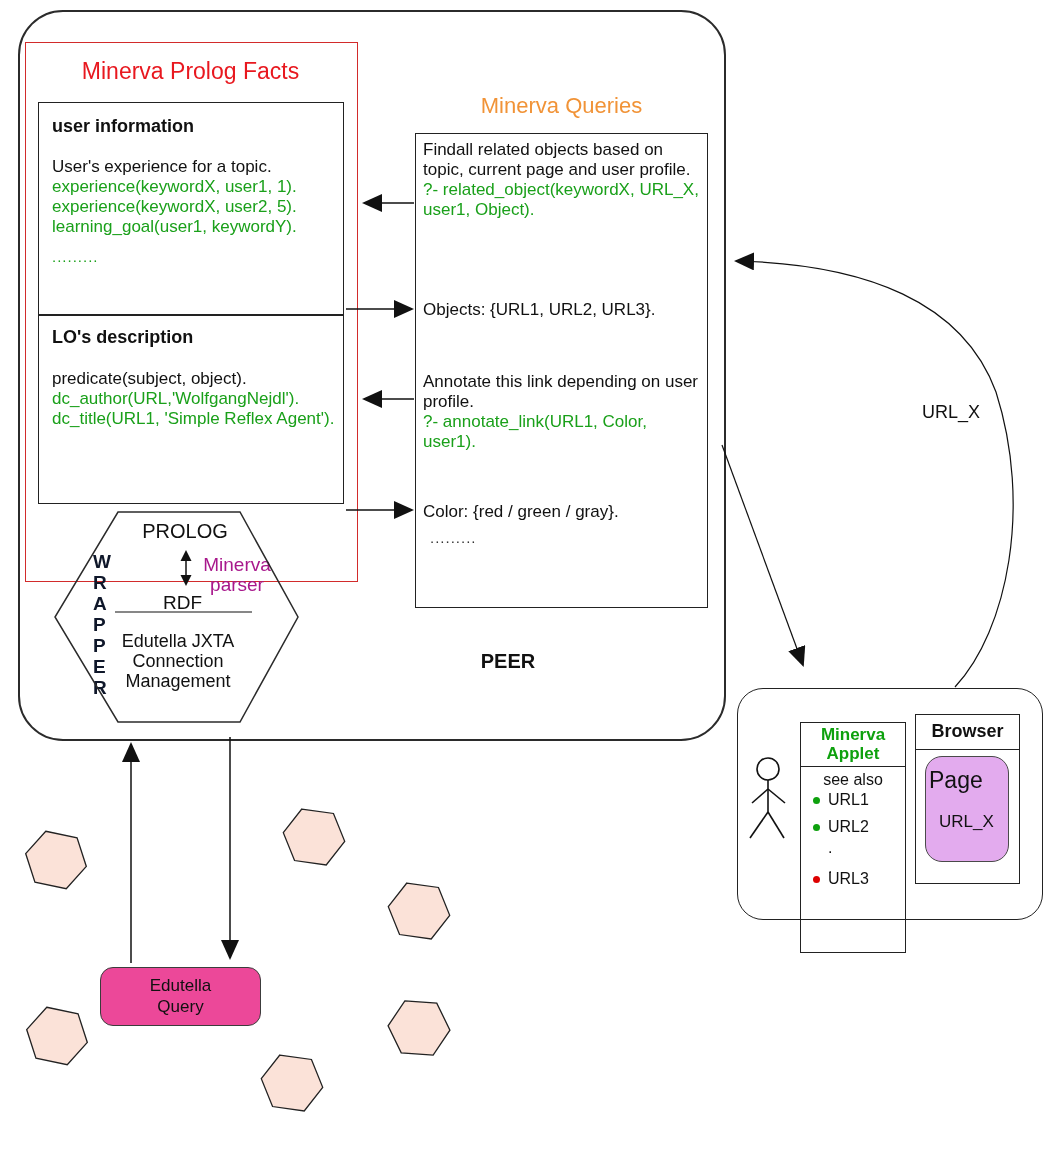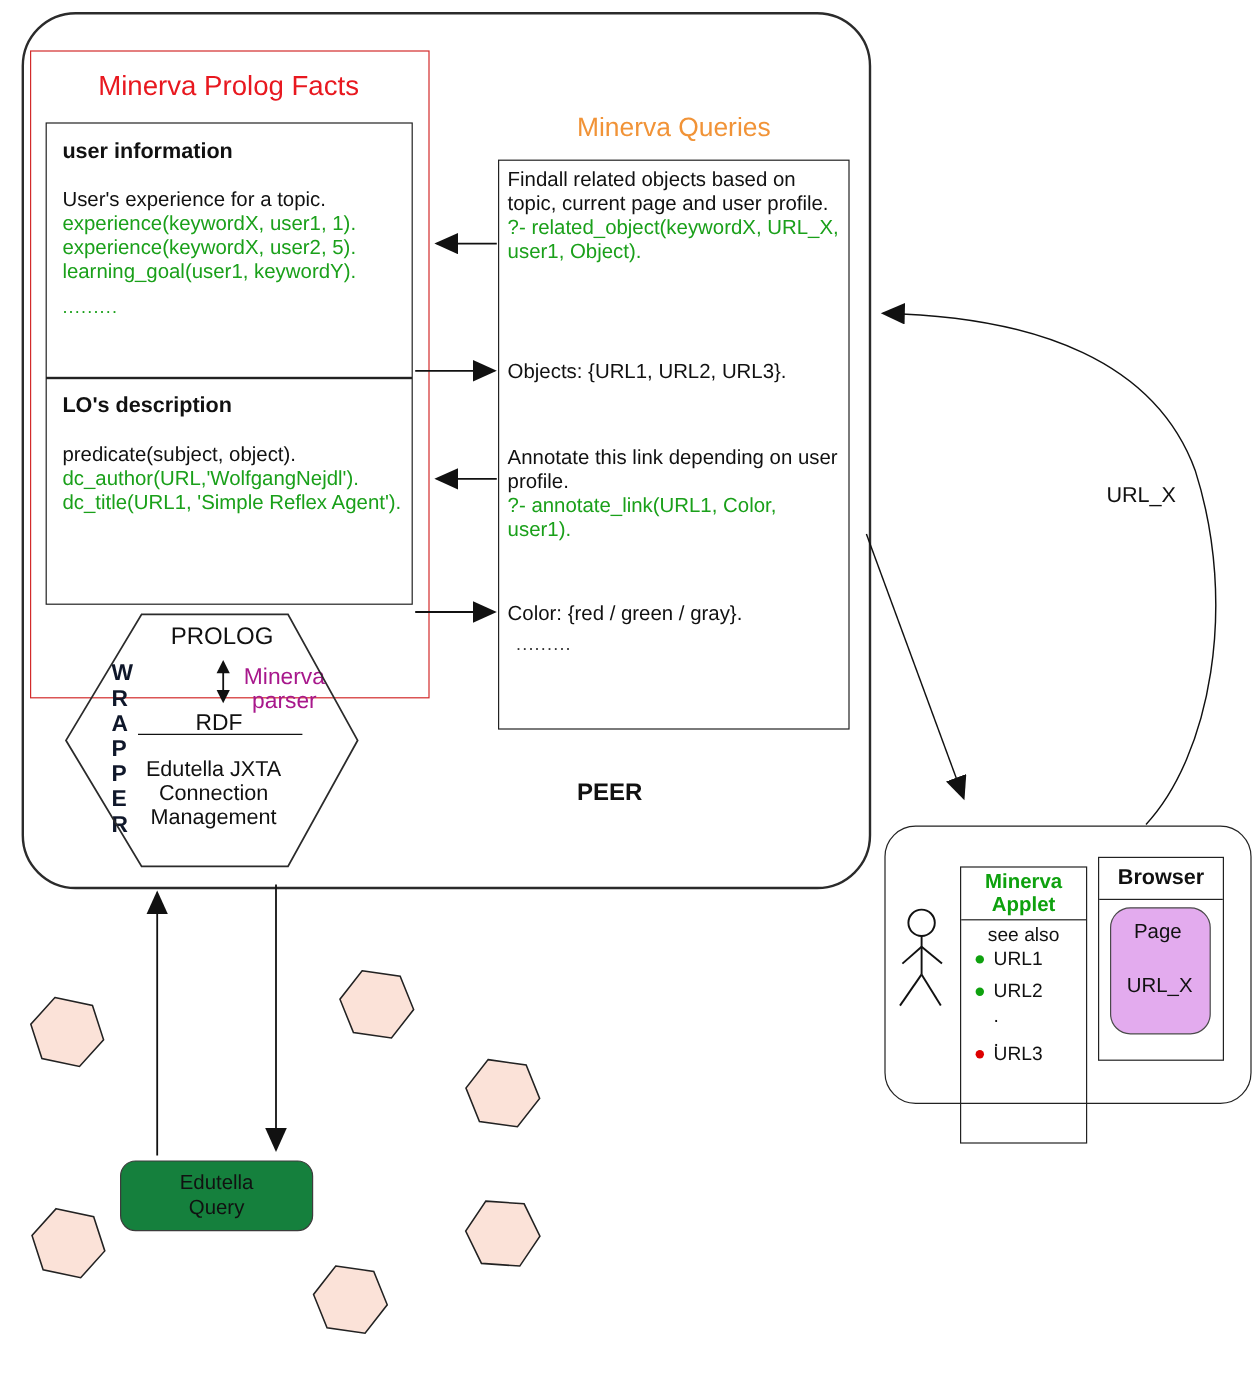--- a/index.html
+++ b/index.html
@@ -48,24 +48,24 @@
   .r1{top:68px;} .r2{top:95px;} .r3{top:116px;} .r4{top:136px;} .r5{top:147px;}
   .bullet{display:inline-block;width:7px;height:7px;border-radius:50%;margin-right:8px;vertical-align:middle;}
   .bullet[data-color="green"]{background:#0ea10e;}
   .bullet[data-color="red"]{background:#dd0000;}
   .bullet[data-color="none"]{visibility:hidden;}
   .browser-box{left:915px;top:714px;width:105px;height:170px;}
   .browser-title{position:absolute;left:0;top:6px;width:100%;text-align:center;font-size:18px;font-weight:bold;}
   .browser-divider{position:absolute;left:0;top:34px;width:100%;border-top:1.5px solid #222;}
   .page-box{position:absolute;left:9px;top:41px;width:84px;height:106px;background:#e3abee;
     border:1.5px solid #4a4a4a;border-radius:17px;box-sizing:border-box;}
-  .page-label{position:absolute;left:19px;top:10px;font-size:17px;}
+  .page-label{position:absolute;left:3px;top:10px;font-size:23px;}
   .page-url{position:absolute;left:13px;top:55px;font-size:17px;}
   
-  .edutella-box{left:100px;top:967px;width:161px;height:59px;background:#15803d;border:1.5px solid #3c3c3c;
+  .edutella-box{left:100px;top:967px;width:161px;height:59px;background:#ec4899;border:1.5px solid #3c3c3c;
     border-radius:13px;box-sizing:border-box;text-align:center;padding-top:7px;}
   .edutella-box span{display:inline-block;width:100px;font-size:17px;line-height:21px;}
   .peer-tag{width:62px;text-align:center;font-size:16px;}
   .p1{left:25px;top:850px;transform:rotate(10deg);}
   .p2{left:283px;top:827px;transform:rotate(7deg);}
   .p3{left:388px;top:901px;transform:rotate(7deg);}
   .p4{left:26px;top:1026px;transform:rotate(10deg);}
   .p5{left:388px;top:1018px;transform:rotate(4deg);}
   .p6{left:261px;top:1073px;transform:rotate(7deg);}
   

